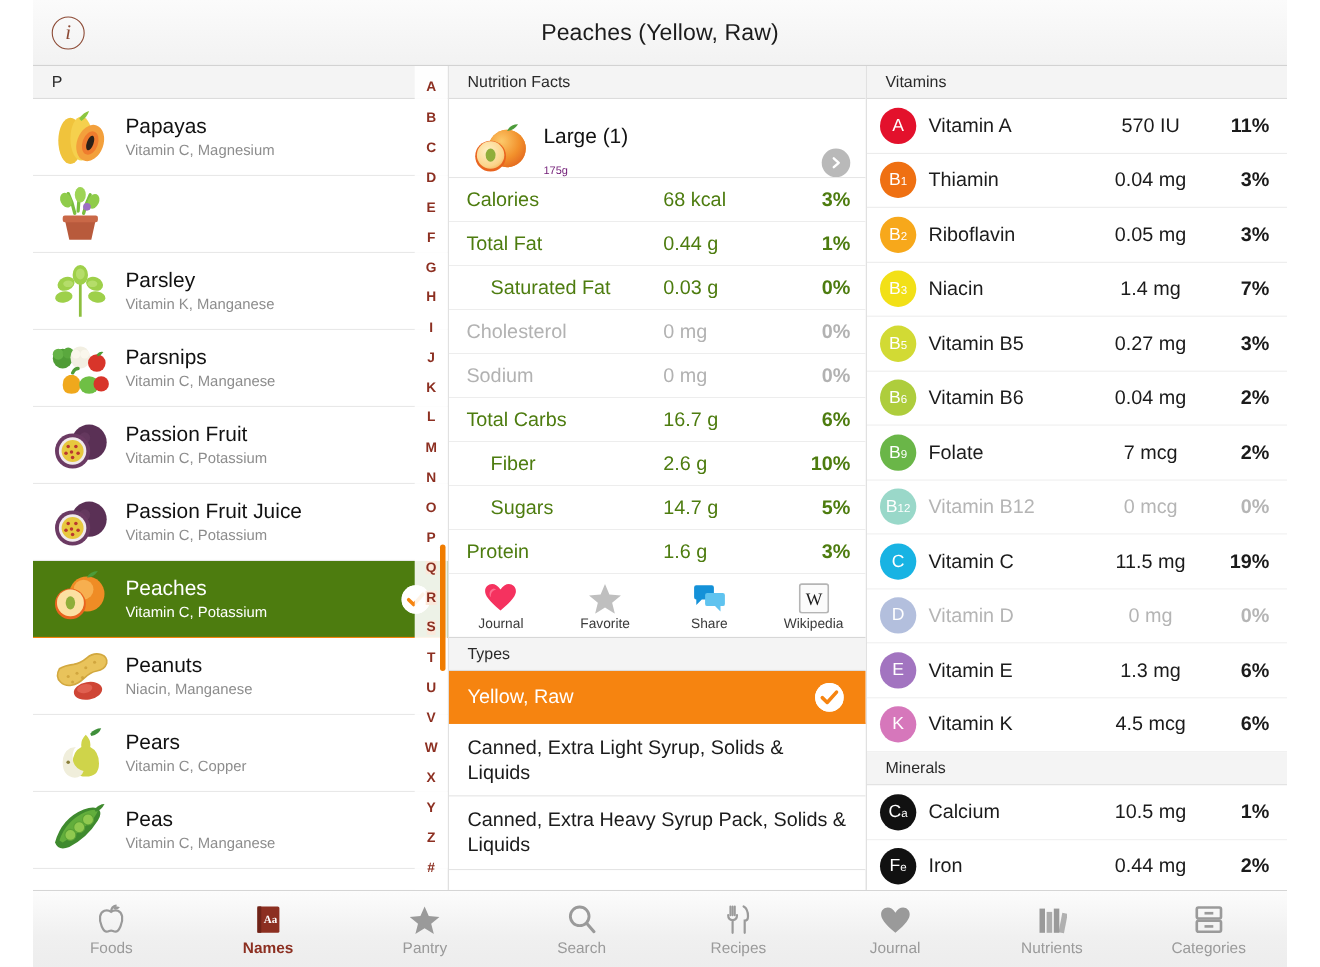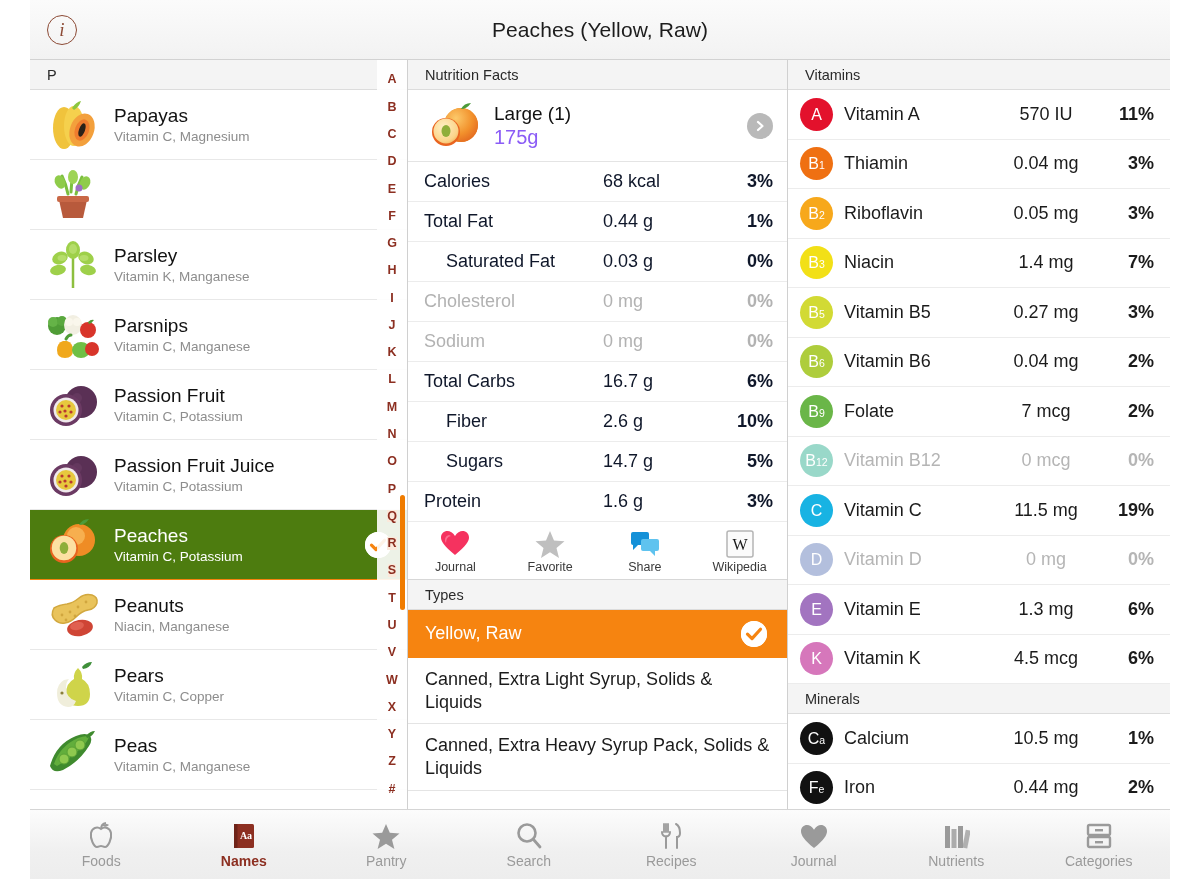--- a/index.html
+++ b/index.html
@@ -107,39 +107,39 @@
   .alpha-index span { line-height: 1; }
   .alpha-index .hot { background: #fbe9db; }
   .list-scrollbar {
     position: absolute; right: 2px; top: 435px;
     width: 5px; height: 115px; border-radius: 3px;
     background: #f07c00; z-index: 4;
   }
 
   
   .nf-serving {
-    display: flex; align-items: center;
+    display: flex; align-items: flex-end;
     height: 72px; padding: 0 14px 0 16px;
     border-bottom: 1px solid #e4e4e4; background: #fff;
   }
   .serving-thumb { width: 62px; flex: 0 0 62px; display:flex; align-items:center; justify-content:center; }
   .serving-text { flex: 1; margin-left: 8px; }
   .serving-title { font-size: 19px; color: #111; }
-  .serving-grams { font-size: 20px; color: #8b5cf6; margin-top: 1px; }
+  .serving-grams { font-size: 10px; color: #701a75; margin-top: 14px; }
   .disclose {
     width: 26px; height: 26px; border-radius: 50%;
     background: #b9b9b9; display: flex; align-items: center; justify-content: center;
     flex: 0 0 26px;
   }
 
   .nf-row {
     display: flex; align-items: center;
     height: 40px; padding: 0 14px 0 16px;
     border-bottom: 1px solid #ececec; background: #fff;
-    font-size: 18px; color: #0f172a;
+    font-size: 18px; color: #4d7c0f;
   }
   .nf-row.indent .nf-label { padding-left: 22px; }
   .nf-row.zero { color: #b2b2b2; }
   .nf-label { flex: 1; }
   .nf-value { width: 118px; text-align: left; }
   .nf-pct { width: 52px; text-align: right; font-weight: bold; }
   .nf-row.zero .nf-pct { font-weight: bold; color: #b2b2b2; }
 
   .action-bar {
     display: flex; height: 58px; background: #fff;

